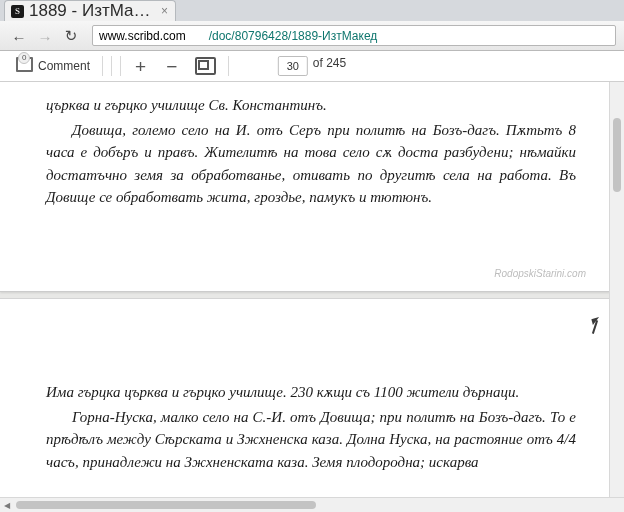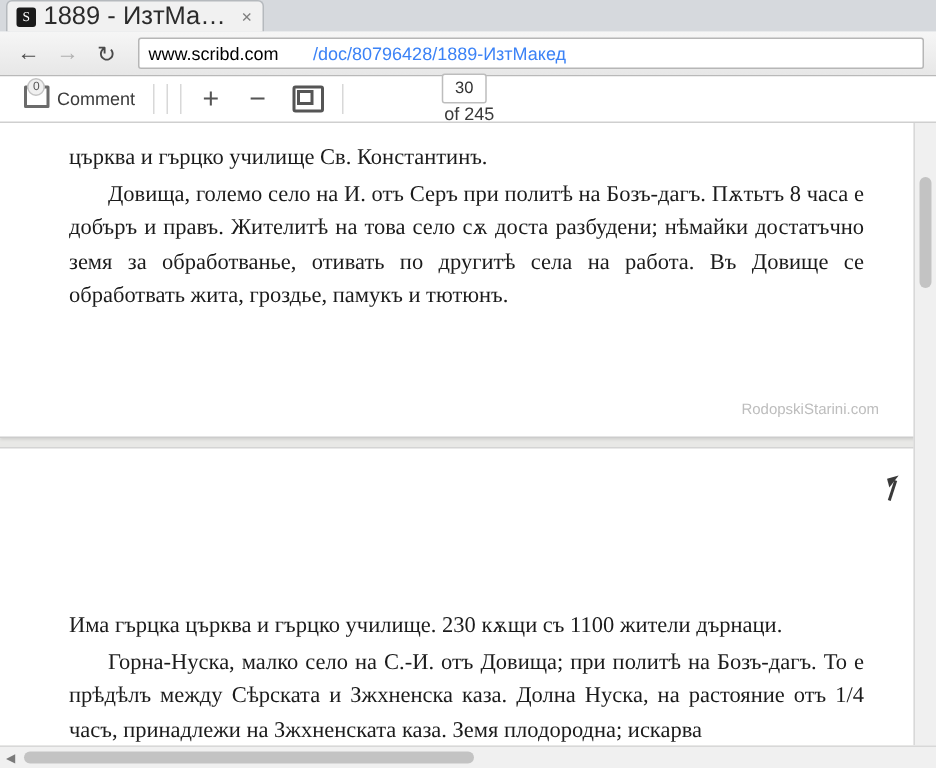--- a/index.html
+++ b/index.html
@@ -109,21 +109,21 @@
     padding: 0 6px;
     box-sizing: border-box;
     font-size: 12px;
     color: #000;
     font-family: "Liberation Sans", sans-serif;
     overflow: hidden;
     white-space: nowrap;
     gap: 23px;
   }
   .url-host { color: #000; }
-  .url-path { color: #3b82f6; }
+  .url-path { color: #0f766e; }
 
   
   .doctoolbar {
     height: 32px;
     background: #ffffff;
     border-bottom: 1px solid #cfcfcf;
     display: flex;
     align-items: center;
     padding: 0 8px;
     box-sizing: border-box;
@@ -201,24 +201,23 @@
     position: absolute;
     left: 1px; top: 1px;
     width: 7px; height: 6px;
     border: 2px solid #555;
   }
   .pagebox {
     position: absolute;
     left: 50%;
     transform: translateX(-50%);
     display: flex;
-    align-items: flex-end;
+    align-items: flex-start;
     font-size: 12px;
     color: #3a3a3a;
-    flex-direction: column;
   }
   .pageinput {
     width: 28px;
     height: 18px;
     border: 1px solid #bdbdbd;
     border-radius: 2px;
     background: #fff;
     font-size: 11px;
     text-align: center;
     color: #333;
@@ -226,20 +225,21 @@
     margin-right: 5px;
     font-family: "Liberation Sans", sans-serif;
   }
 
   
   .viewer {
     flex: 1 1 auto;
     position: relative;
     background: #f2f2f0;
     overflow: hidden;
+    font-style: italic;
   }
   .page {
     background: #ffffff;
     position: relative;
     width: 610px;
     margin: 0;
   }
   .page-one {
     height: 209px;
     border-bottom: 1px solid #cccccc;
@@ -385,23 +385,23 @@
       <div class="doctext" style="padding-top:12px;">
         <p>църква и гърцко училище Св. Константинъ.</p>
         <p class="indent">Довища, големо село на И. отъ Серъ при политѣ на Бозъ-дагъ. Пѫтьтъ 8 часа е добъръ и правъ. Жителитѣ на това село сѫ доста разбудени; нѣмайки достатъчно земя за обработванье, отивать по другитѣ села на работа. Въ Довище се обработвать жита, гроздье, памукъ и тютюнъ.</p>
       </div>
       <div class="watermark">RodopskiStarini.com</div>
     </div>
 
     <div class="gap"></div>
 
     <div class="page page-two">
-      <div class="doctext" style="padding-top:82px;margin-top:25px;">
+      <div class="doctext" style="padding-top:82px;">
         <p>Има гърцка църква и гърцко училище. 230 кѫщи съ 1100 жители дърнаци.</p>
-        <p class="indent">Горна-Нуска, малко село на С.-И. отъ Довища; при политѣ на Бозъ-дагъ. То е прѣдѣлъ между Сѣрската и Зжхненска каза. Долна Нуска, на растояние отъ 1/4 часъ, принадлежи на Зжхненската каза. Земя плодородна; искарва</p>
+        <p class="indent">Горна-Нуска, малко село на С.-И. отъ Довища; при политѣ на Бозъ-дагъ. То е прѣдѣлъ между Сѣрската и Зжхненска каза. Долна Нуска, на растояние отъ 4/4 часъ, принадлежи на Зжхненската каза. Земя плодородна; искарва</p>
       </div>
     </div>
 
     <div class="vscroll">
       <div class="vthumb"></div>
     </div>
 
     <div class="cursor"></div>
     <div class="cursor-body"></div>
   </div>

